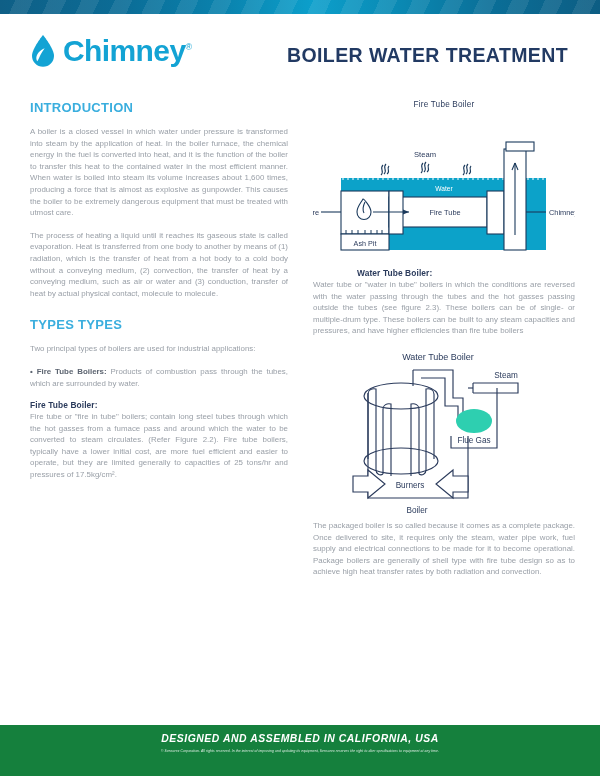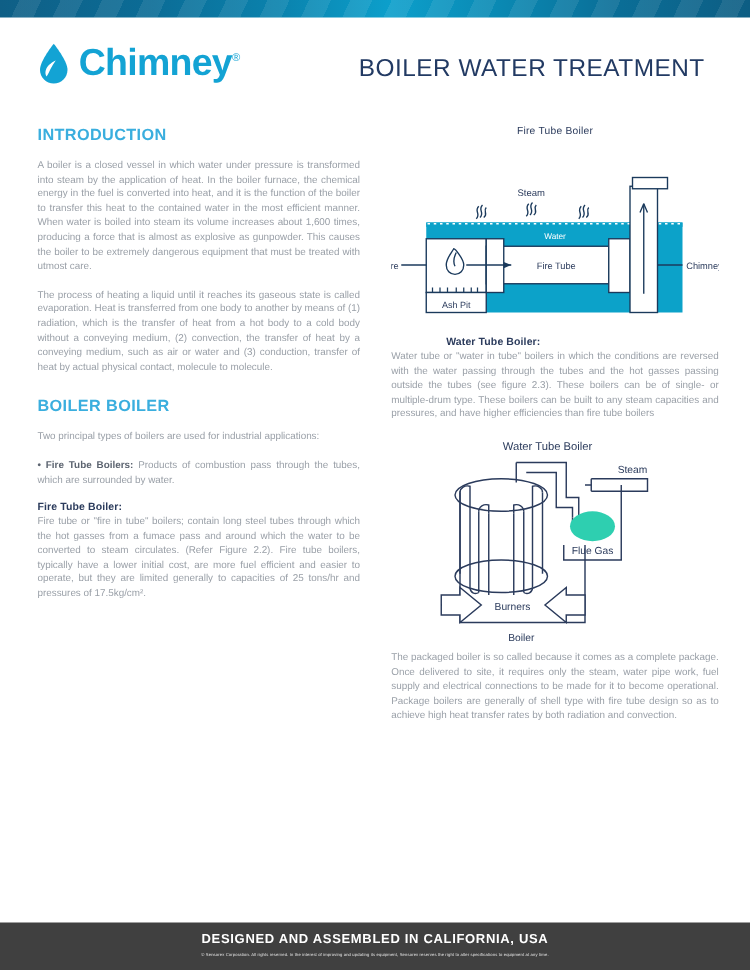--- a/index.html
+++ b/index.html
@@ -29,21 +29,21 @@
     width:26px;height:34px;position:relative;margin-right:7px;
   }
   .drop svg{display:block;}
   .wordmark{
     font-size:30px;font-weight:bold;color:#13a3d4;
     letter-spacing:-0.6px;line-height:1;position:relative;
   }
   .reg{font-size:9px;vertical-align:super;font-weight:normal;}
   .doc-title{
     position:absolute;left:287px;top:30px;
-    font-size:19.5px;font-weight:normal;color:#223a63;
+    font-size:19.5px;font-weight:bold;color:#223a63;
     letter-spacing:0.4px;white-space:nowrap;
   }
   
   .col{position:absolute;top:100px;}
   .col-left{left:30px;width:258px;}
   .col-right{left:313px;width:262px;}
   h2.section{
     font-size:13px;font-weight:bold;color:#3aaede;
     letter-spacing:0.3px;margin:0 0 11px 0;
   }
@@ -59,22 +59,22 @@
   .bullet b{color:#5c6470;}
   
   .fig{position:relative;width:262px;}
   .fig-title{
     text-align:center;font-size:8.2px;color:#2b3b5c;font-weight:normal;
     margin-bottom:16px;letter-spacing:0.2px;
   }
   .fig svg{display:block;margin:0 auto;}
   
   .footer{
-    position:absolute;left:0;bottom:0;width:600px;height:38px;
-    background:#404040;color:#ffffff;text-align:center;
+    position:absolute;left:0;bottom:0;width:600px;height:51px;
+    background:#15803d;color:#ffffff;text-align:center;font-style:italic;
   }
   .f1{font-size:10.4px;font-weight:bold;letter-spacing:0.55px;padding-top:8px;}
   .f2{font-size:7.9px;letter-spacing:0.45px;padding-top:4px;}
   .f3{font-size:3.3px;letter-spacing:0.12px;padding-top:5px;opacity:0.88;}
 </style>
 </head>
 <body>
 
 <div class="topbar"></div>
 
@@ -89,21 +89,21 @@
     <span class="wordmark"><span>Chimney</span><span class="reg">®</span></span>
   </div>
   <div class="doc-title">BOILER WATER TREATMENT</div>
 </div>
 
 <div class="col col-left">
   <h2 class="section">INTRODUCTION</h2>
   <p class="body">A boiler is a closed vessel in which water under pressure is transformed into steam by the application of heat. In the boiler furnace, the chemical energy in the fuel is converted into heat, and it is the function of the boiler to transfer this heat to the contained water in the most efficient manner. When water is boiled into steam its volume increases about 1,600 times, producing a force that is almost as explosive as gunpowder. This causes the boiler to be extremely dangerous equipment that must be treated with utmost care.</p>
   <p class="body">The process of heating a liquid until it reaches its gaseous state is called evaporation. Heat is transferred from one body to another by means of (1) radiation, which is the transfer of heat from a hot body to a cold body without a conveying medium, (2) convection, the transfer of heat by a conveying medium, such as air or water and (3) conduction, transfer of heat by actual physical contact, molecule to molecule.</p>
 
-  <h2 class="section" style="margin-top:18px;">BOILER BOILER</h2>
+  <h2 class="section" style="margin-top:18px;">TYPES TYPES</h2>
   <p class="body">Two principal types of boilers are used for industrial applications:</p>
   <p class="body bullet"><b>• Fire Tube Boilers:</b><span> Products of combustion pass through the tubes, which are surrounded by water.</span></p>
   <div class="sub">Fire Tube Boiler:</div>
   <p class="body last">Fire tube or "fire in tube" boilers; contain long steel tubes through which the hot gasses from a fumace pass and around which the water to be converted to steam circulates. (Refer Figure 2.2). Fire tube boilers, typically have a lower initial cost, are more fuel efficient and easier to operate, but they are limited generally to capacities of 25 tons/hr and pressures of 17.5kg/cm².</p>
 </div>
 
 <div class="col col-right">
 
   <div class="fig">
     <div class="fig-title">Fire Tube Boiler</div>

